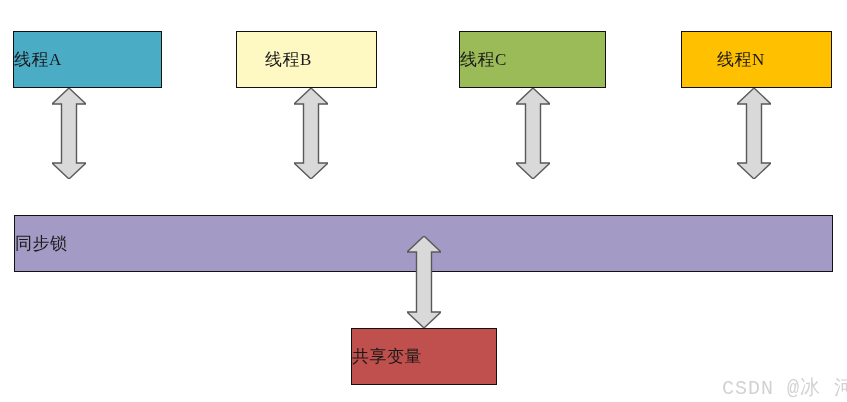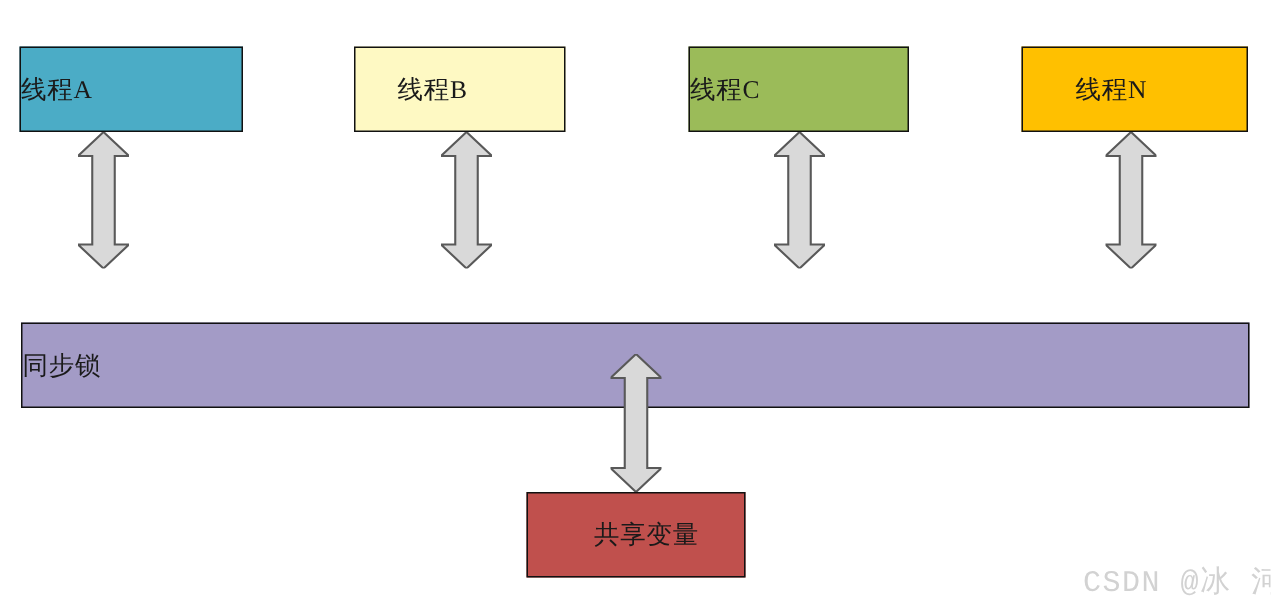--- a/index.html
+++ b/index.html
@@ -76,19 +76,19 @@
       </svg></div>
 
   <div class="node" id="node-lock" style="left: 14px; top: 179px; width: 819px; height: 57px; background: rgb(163, 155, 198); margin-top: 36px;">
     <span>同步锁</span>
   </div>
 
   <div class="arrow" id="arrow-lower" style="left: 407px; top: 236px; width: 34px; height: 92px;"><svg width="34" height="92" viewBox="0 0 34 92">
         <polygon points="17,0 34,16 24.5,16 24.5,76 34,76 17,92 0,76 9.5,76 9.5,16 0,16" fill="#D9D9D9" stroke="#595959" stroke-width="1.4" stroke-linejoin="miter"></polygon>
       </svg></div>
 
-  <div class="node" id="node-shared" style="left: 351px; top: 328px; width: 146px; height: 57px; background: rgb(192, 80, 77); padding-left: 44px;">
+  <div class="node" id="node-shared" style="left: 351px; top: 328px; width: 146px; height: 57px; background: rgb(192, 80, 77);">
     <span>共享变量</span>
   </div>
 
   <div class="watermark" id="watermark" style="left: 722px; top: 374px; color: rgb(210, 210, 210);">CSDN @冰 河</div>
 
 </div>
 
 </body></html>

